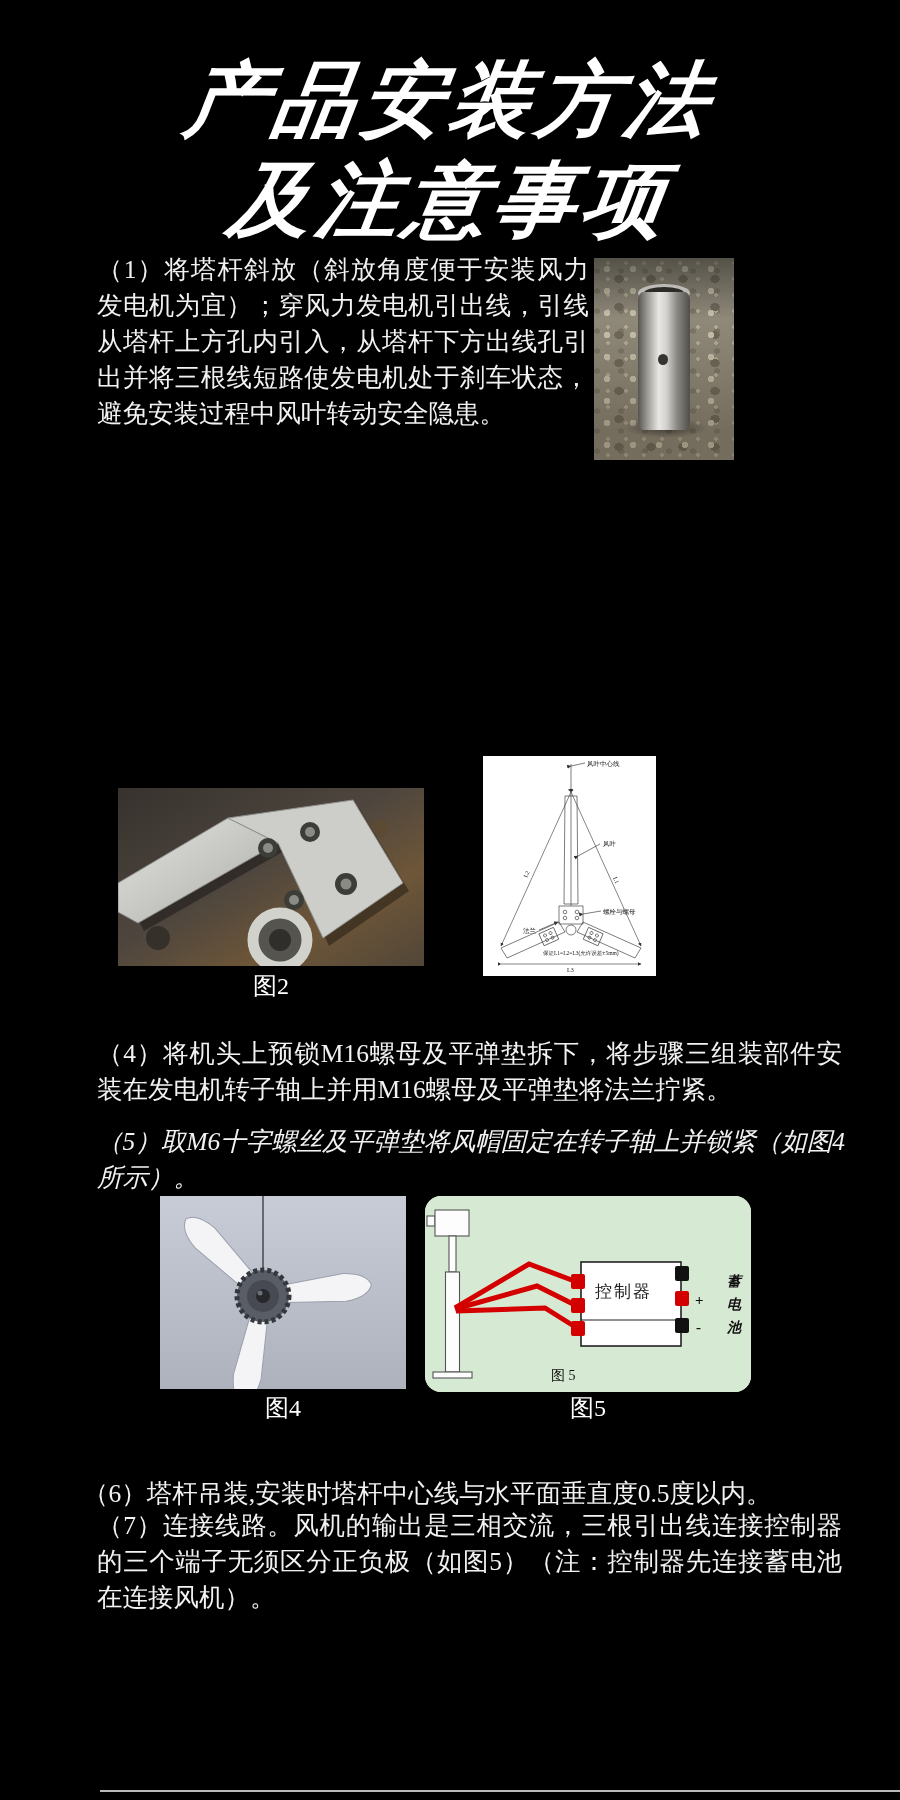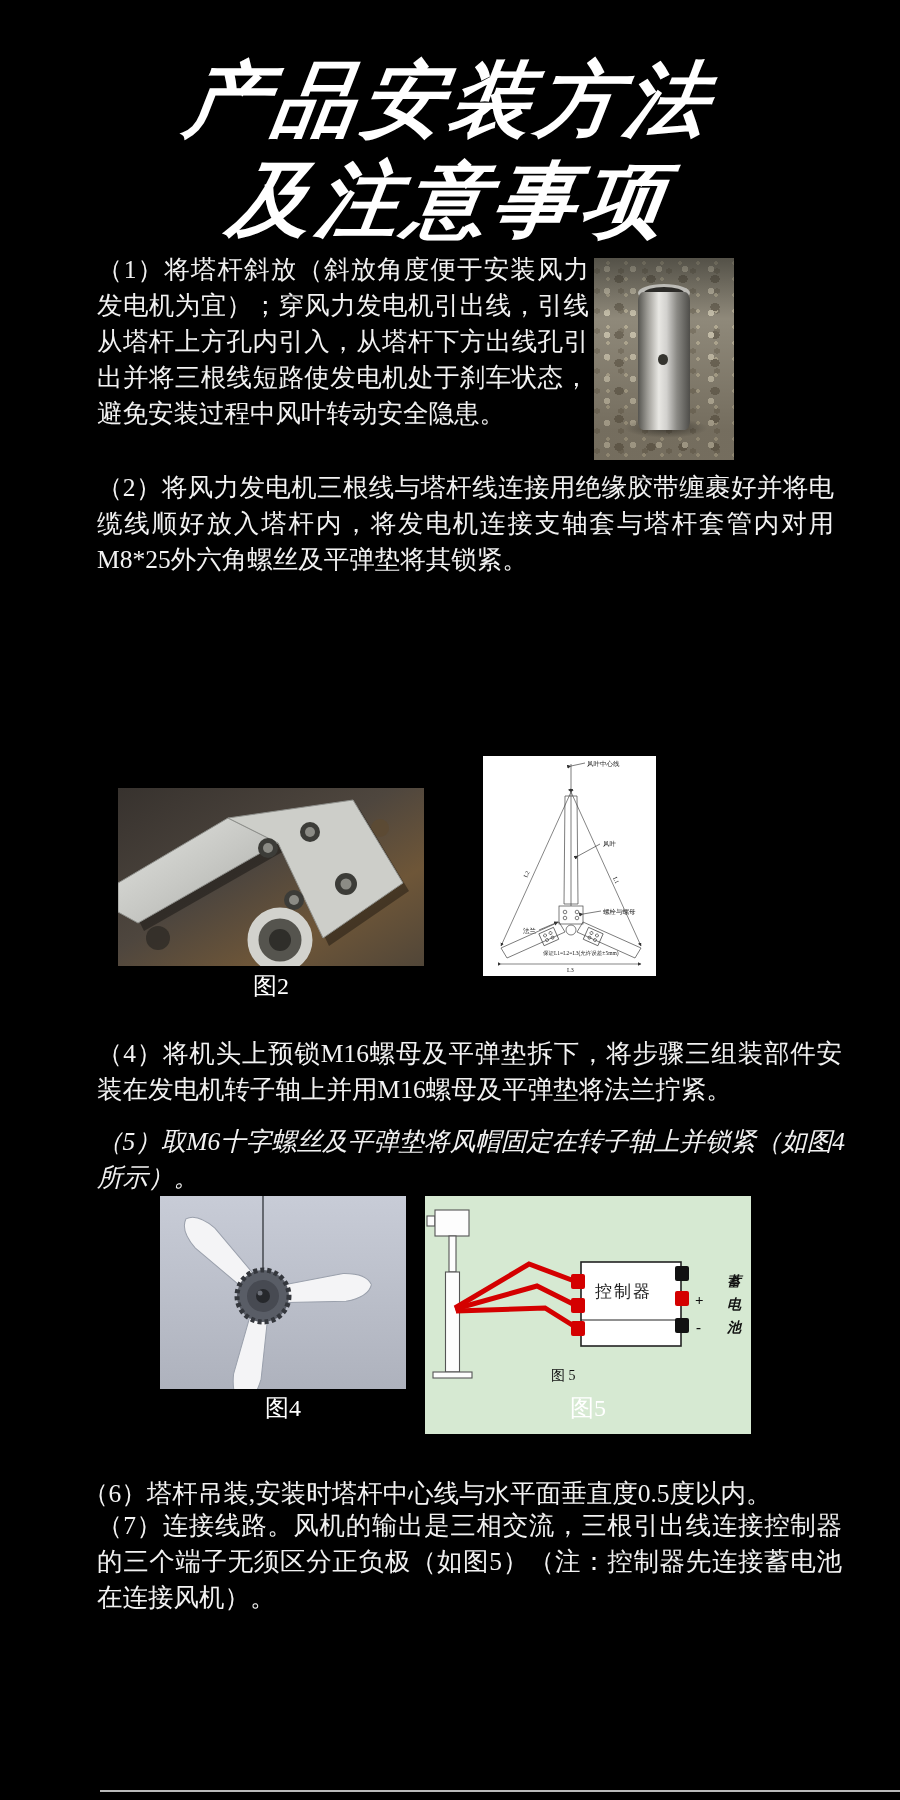--- a/index.html
+++ b/index.html
@@ -31,21 +31,21 @@
   .tube-cap{position:absolute;left:44px;top:26px;width:52px;height:18px;border-radius:50%;background:#bcbbb6;}
   .tube-cap-inner{position:absolute;left:50px;top:29px;width:40px;height:12px;border-radius:50%;background:#2c2b28;}
   .tube-hole{position:absolute;left:64px;top:96px;width:10px;height:11px;border-radius:50%;background:#35342f;}
   
   .photo-blade{left:118px;top:788px;width:306px;height:178px;}
   
   .diagram3{left:483px;top:756px;width:173px;height:220px;background:#fff;}
   
   .render4{left:160px;top:1196px;width:246px;height:193px;}
   
-  .wiring5{left:425px;top:1196px;width:326px;height:238px;background:#d6e9d2;}
+  .wiring5{left:425px;top:1196px;width:326px;height:196px;background:#d6e9d2;border-radius:16px;}
   .battery-label{position:absolute;right:8px;top:74px;width:16px;color:#111;font-weight:bold;
     font-size:14px;line-height:23px;word-break:break-all;text-align:left;font-style:italic;}
   .cap2{left:118px;top:970px;width:306px;}
   .cap3{left:483px;top:982px;width:173px;}
   .cap4{left:160px;top:1392px;width:246px;}
   .cap5{left:425px;top:1392px;width:326px;}
   .s1{left:97px;top:252px;width:492px;}
   .s2{left:97px;top:470px;width:737px;}
   .s3{left:97px;top:606px;width:745px;}
   .s4{left:97px;top:1036px;width:745px;}
@@ -67,21 +67,20 @@
 
   <div class="figbox photo-tube">
     <div class="photo-shade"></div>
     <div class="tube-shadow"></div>
     <div class="tube-cap"></div>
     <div class="tube-cap-inner"></div>
     <div class="tube-body"></div>
     <div class="tube-hole"></div>
   </div>
 
-  <div class="step s2">（2）将风力发电机三根线与塔杆线连接用绝缘胶带缠裹好并将电缆线顺好放入塔杆内，将发电机连接支轴套与塔杆套管内对用M8*25外六角螺丝及平弹垫将其锁紧。</div>
 
   <div class="figbox photo-blade">
     <svg width="306" height="178" viewBox="0 0 306 178">
       <defs>
         <linearGradient id="g2bg" x1="0" y1="0" x2="1" y2="1">
           <stop offset="0" stop-color="#37322e"></stop>
             <stop offset="0.45" stop-color="#4e463e"></stop>
           <stop offset="0.72" stop-color="#6e5638"></stop>
             <stop offset="1" stop-color="#514638"></stop>
         </linearGradient>

